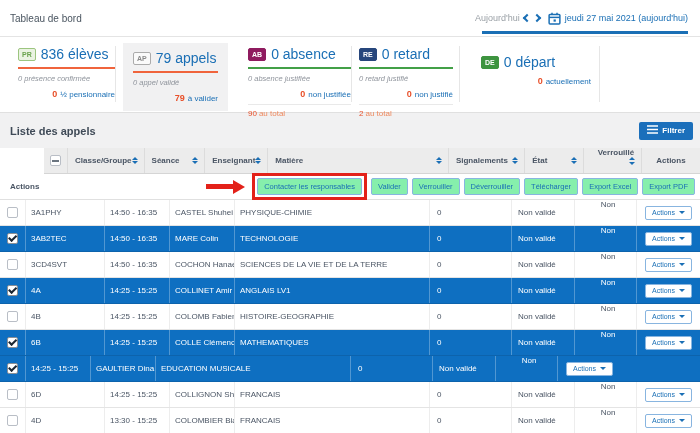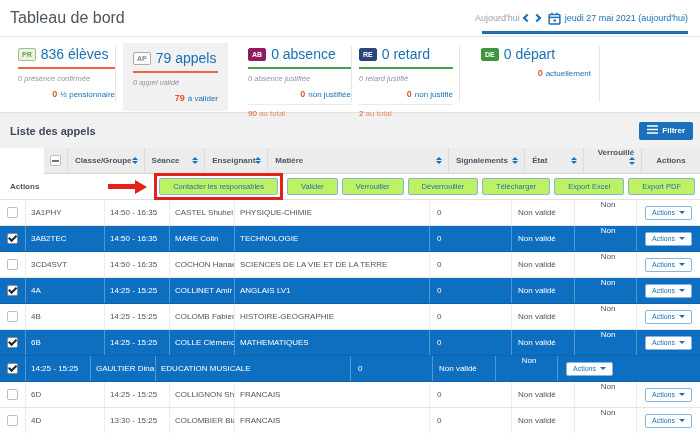--- a/index.html
+++ b/index.html
@@ -2,21 +2,21 @@
 <html><head>
 <meta charset="utf-8">
 <style>
   * { margin:0; padding:0; box-sizing:border-box; }
   html,body { width:700px; height:433px; overflow:hidden; background:#f1f1f2;
     font-family:"Liberation Sans", sans-serif; }
 
   
   .topbar { position:relative; height:36px; background:#fff; display:flex;
     align-items:center; justify-content:space-between; padding:0 10px; }
-  .page-title { font-size:16px; color:#4a5560; }
+  .page-title { font-size:10px; color:#4a5560; }
   .datenav { position:relative; display:flex; align-items:center; gap:4px; height:100%; padding-right:2px; }
   .today-label { font-size:9px; color:#9aa0a6; }
   .chv { display:inline-block; width:6px; height:6px; border-left:2px solid #1a6fb5; border-bottom:2px solid #1a6fb5; cursor:pointer; }
   .chv.left { transform:rotate(45deg); }
   .chv.right { transform:rotate(225deg); }
   .cal-icon { display:inline-flex; margin-left:4px; cursor:pointer; }
   .date-label { font-size:9px; color:#1a6fb5; cursor:pointer; }
   .blue-bar { position:absolute; right:2px; bottom:2px; width:206px; height:3px; background:#1a6fb5; }
 
   
@@ -37,21 +37,21 @@
   .rule.green { background:#43a047; }
   .sub { font-style:italic; color:#8f949c; font-size:7.5px; margin-top:5px; white-space:nowrap; }
   .val-line { font-size:8px; margin-top:6px; color:#1a6fb5; white-space:nowrap;text-align:right; }
   .val { color:#e8502a; font-weight:bold; font-size:9px; margin-right:3px; }
   .total-line { border-top:1px solid #e9e9e9; margin-top:5px; padding-top:4px; font-size:8px; color:#ef8a5f; white-space:nowrap; }
   .total-val { color:#e8502a; margin-right:2px; }
   .card.c1 { width:97px; }
   .card.c2 { background:#f1f1f2; width:105px; padding:7px 10px 8px; margin:-3px 0 0 7px; }
   .card.c3 { width:103px; margin-left:20px; }
   .card.c4 { width:100px; margin-left:7px; padding-right:6px; }
-  .card.c5 { width:110px; margin-left:21px; }
+  .card.c5 { width:110px; margin-left:21px;margin-top:8px; }
   .stats .vdiv.last { margin-left:8px; }
 
   
   .listhead { height:35px; background:#f1f1f2; display:flex; align-items:center;
     justify-content:space-between; padding:0 7px 0 10px; }
   .h2 { font-size:11px; font-weight:bold; color:#3f4a57; }
   .filtrer { background:#1b6fbb; color:#fff; font-size:8px; font-weight:bold; border:none;
     border-radius:2px; height:18px; padding:0 8px; display:flex; align-items:center; gap:4px; cursor:pointer; }
 
   
@@ -80,22 +80,22 @@
   .cb.indet::after { content:""; width:7px; height:2px; background:#6b7580; }
   .cb.checked { border-color:#8a8f96; }
   .cb.checked::after { content:""; width:6px; height:3px; border-left:2px solid #1c2733;
     border-bottom:2px solid #1c2733; transform:rotate(-45deg) translate(0.5px,-1px); }
 
   
   .actions-bar { position:relative; display:flex; align-items:center; height:26px; background:#fff;
     border-bottom:1px solid #e0e0e0; padding:0 5px 0 10px; font-size:8px; overflow:visible; }
   .actions-bar .lbl { font-weight:bold; color:#4a5564; }
   .btns { margin-left:auto; display:flex; align-items:center; gap:4px; }
-  .abtn { background:#bef264; border:1px solid #88b5e0; color:#1a6fb5; font-size:7.5px;
-    border-radius:2px; padding:3px 13px; cursor:pointer; white-space:nowrap;
+  .abtn { background:#86efac; border:1px solid #88b5e0; color:#1a6fb5; font-size:7.5px;
+    border-radius:2px; padding:3px 6px; cursor:pointer; white-space:nowrap;
     font-family:"Liberation Sans", sans-serif; }
   .annotation { border:3px solid #e32119; padding:2px; display:inline-flex; background:transparent; }
   .red-arrow { display:flex; align-items:center; margin-right:3px; }
   .red-arrow .shaft { width:27px; height:5px; background:#e32119; }
   .red-arrow .head { width:0; height:0; border-left:12px solid #e32119;
     border-top:7px solid transparent; border-bottom:7px solid transparent; }
 
   
   .row { display:flex; height:26px; align-items:stretch; font-size:8px; color:#4a5564;
     border-bottom:1px solid #e4e4e4; background:#fff; cursor:default; }

